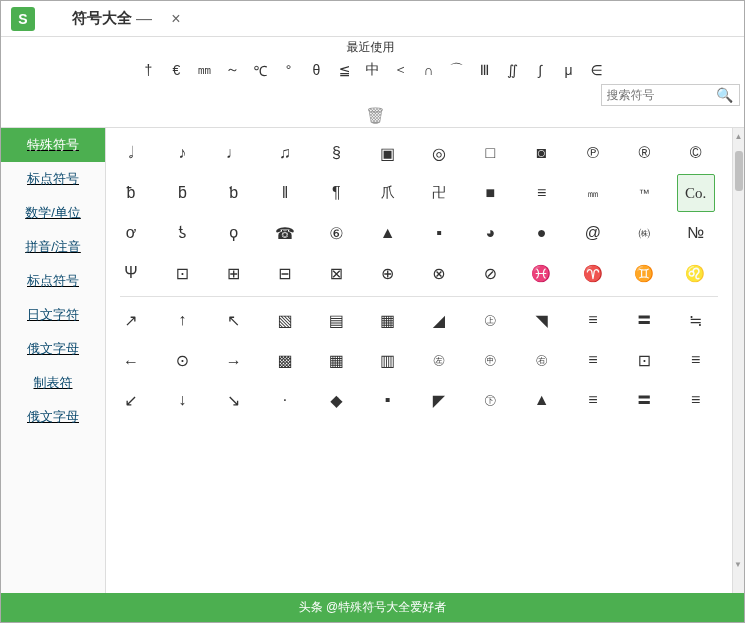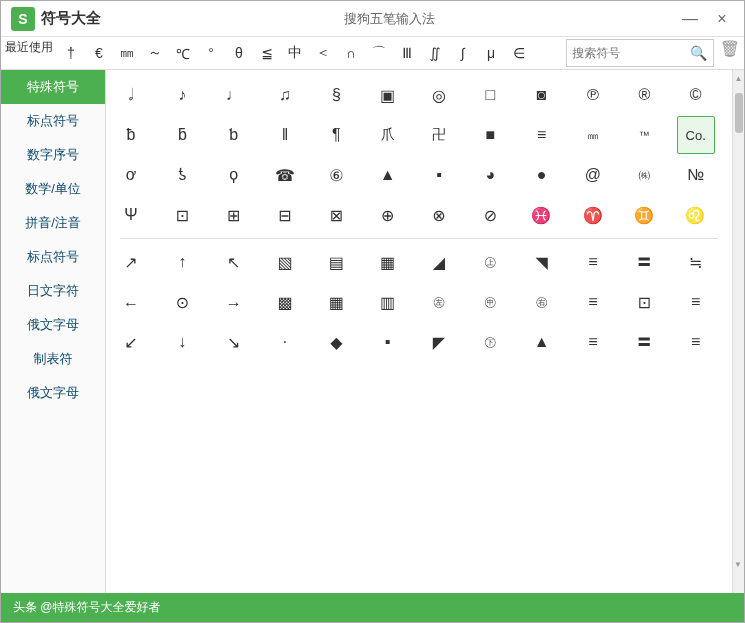--- a/index.html
+++ b/index.html
@@ -39,20 +39,21 @@
       justify-content: center;
       color: white;
       font-weight: bold;
       font-size: 14px;
     }
     
     .title-bar-title {
       font-size: 15px;
       font-weight: bold;
       color: #333;
+      margin-left: 31px;
     }
     
     .title-bar-center {
       flex: 1;
       text-align: center;
       font-size: 13px;
       color: #666;
     }
     
     .title-bar-controls {
@@ -103,20 +104,21 @@
     
     .main-content {
       display: flex;
       flex: 1;
     }
     
     .sidebar {
       width: 105px;
       border-right: 1px solid #ddd;
       background: #fafafa;
+      text-decoration: underline;
     }
     
     .sidebar-item {
       padding: 8px 10px;
       cursor: pointer;
       font-size: 13px;
       color: #0c4a6e;
       text-align: center;
     }
     
@@ -147,78 +149,74 @@
       height: 1px;
       background: #e0e0e0;
       margin: 4px 8px;
     }
     
     .bottom-bar {
       background: #4CAF50;
       padding: 6px 12px;
       color: white;
       font-size: 12px;
-      text-align: left;
+      text-align: center;
     }
   </style>
 </head>
 <body>
 
 <div class="window">
 
   <div class="title-bar">
     <div class="title-bar-logo">
       <div class="logo-icon">
         <span>S</span>
       </div>
       <span class="title-bar-title">符号大全</span>
     </div>
-    <div class="title-bar-center">
-      <span>搜狗五笔输入法</span>
-    </div>
     <div class="title-bar-controls">
       <button class="title-btn">—</button>
       <button class="title-btn close">×</button>
     </div>
   </div>
 
-  <div style="display:flex; border-bottom:1px solid #ddd; padding: 2px 4px; background:#fff; position:relative;">
+  <div style="display:flex; align-items:center; border-bottom:1px solid #ddd; padding: 2px 4px; background:#fff; position:relative;flex-direction:column;">
     <span class="recently-used-label">最近使用</span>
     <div style="display:flex; flex:1; align-items:center; flex-wrap:nowrap; overflow:hidden;">
       <div class="recent-char">†</div>
       <div class="recent-char">€</div>
       <div class="recent-char">㎜</div>
       <div class="recent-char">～</div>
       <div class="recent-char">℃</div>
       <div class="recent-char">°</div>
       <div class="recent-char">θ</div>
       <div class="recent-char">≦</div>
       <div class="recent-char">中</div>
       <div class="recent-char">＜</div>
       <div class="recent-char">∩</div>
       <div class="recent-char">⌒</div>
       <div class="recent-char">Ⅲ</div>
       <div class="recent-char">∬</div>
       <div class="recent-char">∫</div>
       <div class="recent-char">μ</div>
       <div class="recent-char">∈</div>
     </div>
-    <div style="display:flex; align-items:center; margin-left:auto; border:1px solid #ccc; padding:2px 5px; background:white; gap:18px;">
+    <div style="display:flex; align-items:center; margin-left:auto; border:1px solid #ccc; padding:2px 5px; background:white; gap:10px;">
       <input type="text" class="search-input" style="border: none; outline: none; font-size: 12px; width: 100px; color: rgb(153, 153, 153);" placeholder="搜索符号">
       <span style="color:#999; font-size:14px; cursor:pointer;">🔍</span>
     </div>
     <span style="margin-left:6px; cursor:pointer; font-size:16px; color:#999;">🗑</span>
   </div>
 
   <div class="main-content">
 
     <div class="sidebar">
       <div class="sidebar-item active">特殊符号</div>
       <div class="sidebar-item">标点符号</div>
-      <div class="sidebar-item">数字序号</div>
       <div class="sidebar-item">数学/单位</div>
       <div class="sidebar-item">拼音/注音</div>
       <div class="sidebar-item">标点符号</div>
       <div class="sidebar-item">日文字符</div>
       <div class="sidebar-item">俄文字母</div>
       <div class="sidebar-item">制表符</div>
       <div class="sidebar-item">俄文字母</div>
     </div>
 
     <div style="flex:1; display:flex; position:relative; overflow:hidden;">
@@ -243,21 +241,21 @@
           <div class="symbol-cell">ƃ</div>
           <div class="symbol-cell">ƅ</div>
           <div class="symbol-cell">‖</div>
           <div class="symbol-cell">¶</div>
           <div class="symbol-cell" style="font-size:14px;">爪</div>
           <div class="symbol-cell" style="font-size:14px;">卍</div>
           <div class="symbol-cell">■</div>
           <div class="symbol-cell">≡</div>
           <div class="symbol-cell" style="font-size:11px;">㎜</div>
           <div class="symbol-cell" style="font-size:11px;">™</div>
-          <div class="symbol-cell selected" style="font-size:13px;">Co.</div>
+          <div class="symbol-cell selected" style="font-size:15px;font-family:Liberation Serif, serif;">Co.</div>
 
           <div class="symbol-cell">ơ</div>
           <div class="symbol-cell">ƾ</div>
           <div class="symbol-cell">ϙ</div>
           <div class="symbol-cell">☎</div>
           <div class="symbol-cell">⑥</div>
           <div class="symbol-cell">▲</div>
           <div class="symbol-cell">▪</div>
           <div class="symbol-cell">◕</div>
           <div class="symbol-cell">●</div>

